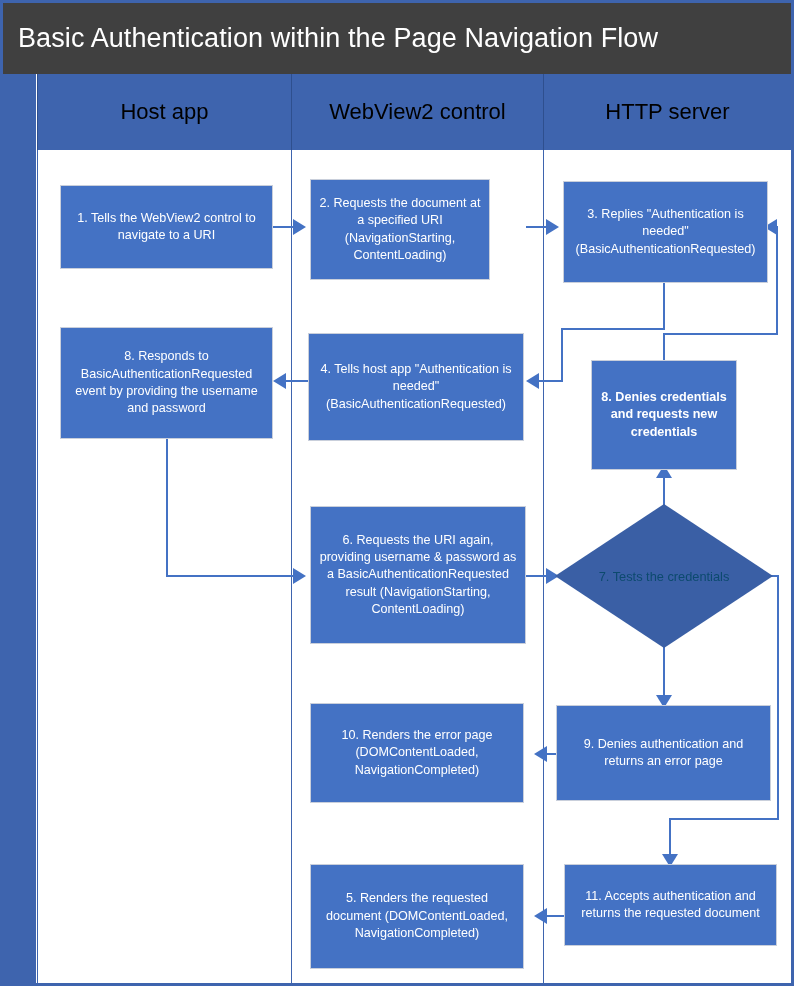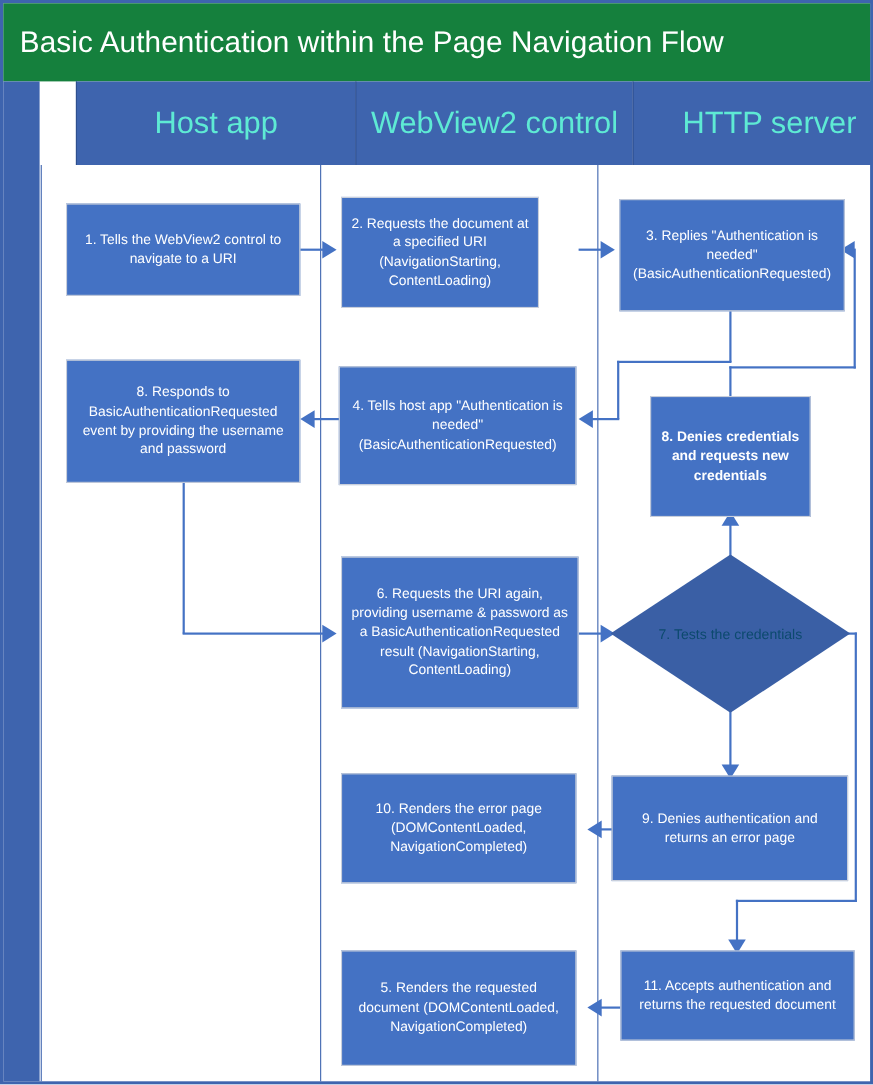--- a/index.html
+++ b/index.html
@@ -14,21 +14,21 @@
     width: 794px; height: 986px;
     background: #ffffff;
     border: 3px solid #3E64AE;
   }
 
   
   #title-bar {
     position: absolute;
     left: 0; top: 0;
     width: 788px; height: 71px;
-    background: #15803d;
+    background: #404040;
     display: flex;
     align-items: center;
   }
   #title-text {
     color: #ffffff;
     font-size: 27px;
     font-weight: 400;
     letter-spacing: 0.1px;
     padding-left: 15px;
     white-space: nowrap;
@@ -41,27 +41,26 @@
     width: 33px; height: 909px;
     background: #3E64AE;
   }
 
   
   .col-head {
     position: absolute;
     top: 71px;
     height: 76px;
     background: #3E64AE;
-    color: #5eead4;
+    color: #000000;
     display: flex;
     align-items: center;
     justify-content: center;
-    font-size: 28px;
+    font-size: 22px;
     border-left: 1px solid #2E4F8E;
-    margin-left: 32px;
   }
   #col-head-0 { left: 34px;  width: 254px; }
   #col-head-1 { left: 288px; width: 252px; text-align: right; }
   #col-head-2 { left: 540px; width: 248px; }
 
   
   .lane-divider {
     position: absolute;
     top: 147px;
     width: 1px; height: 833px;

